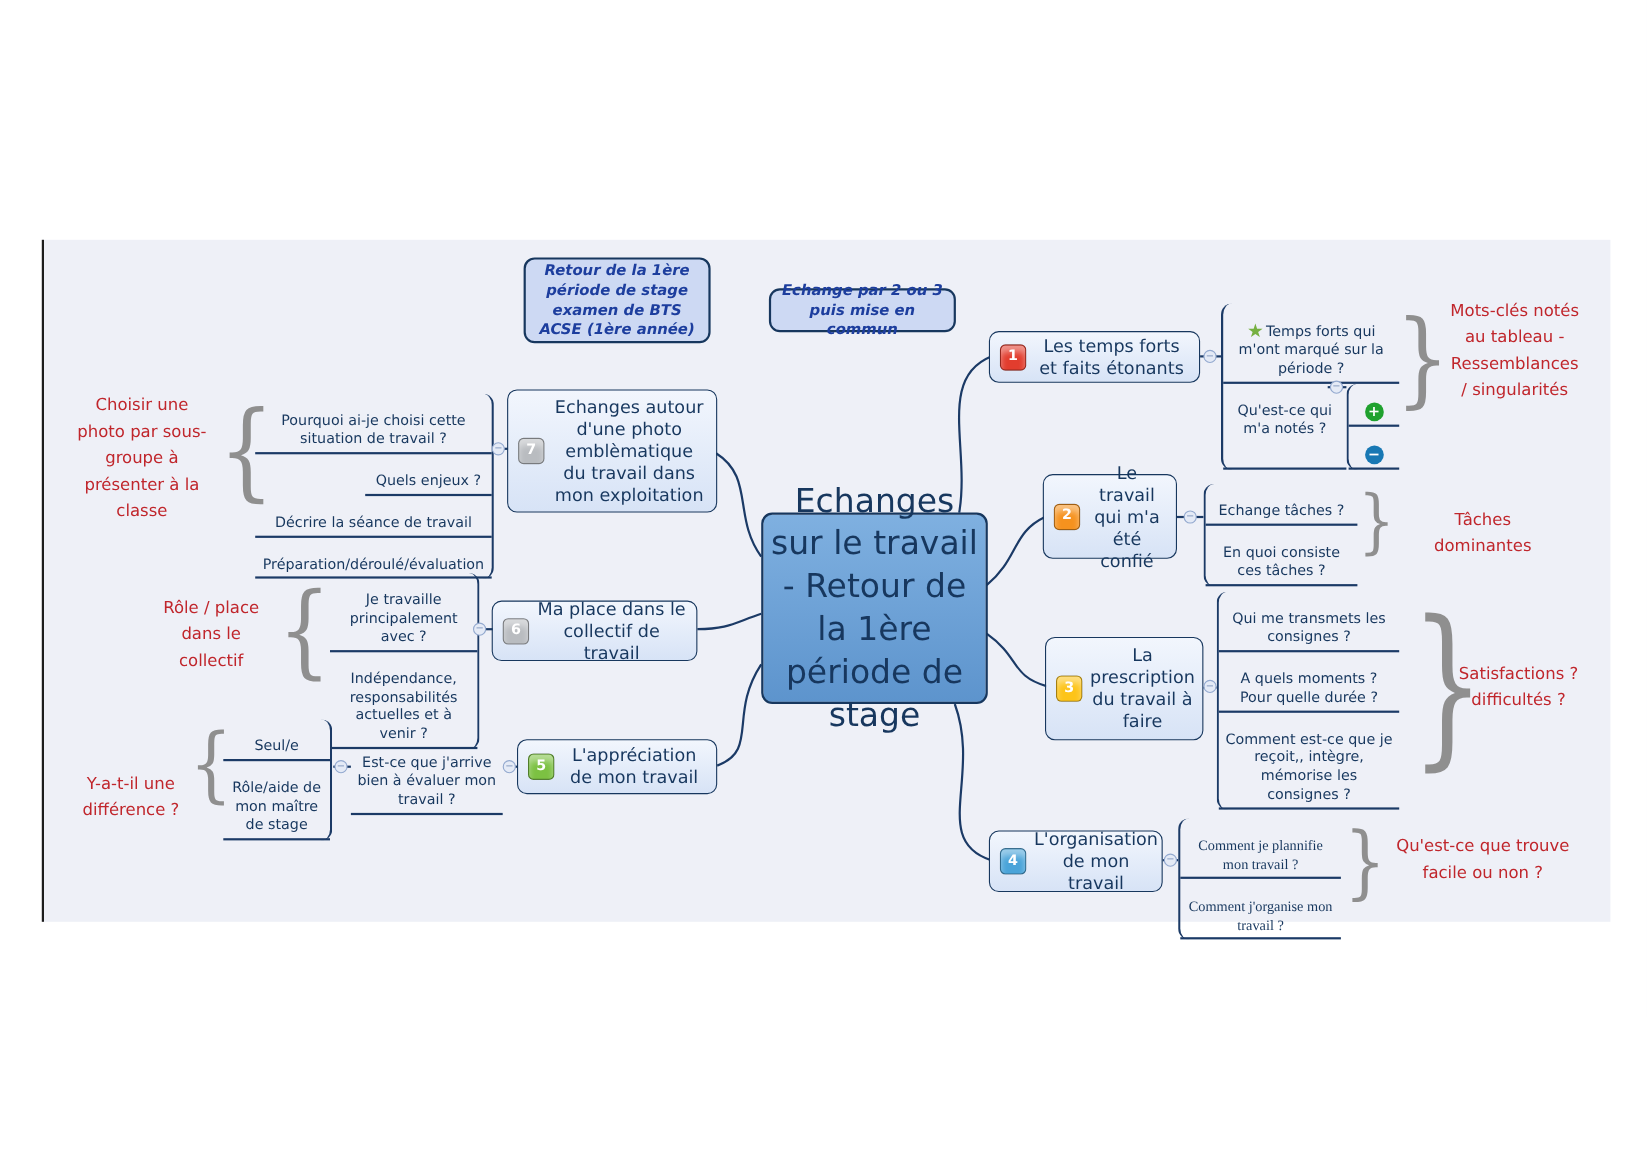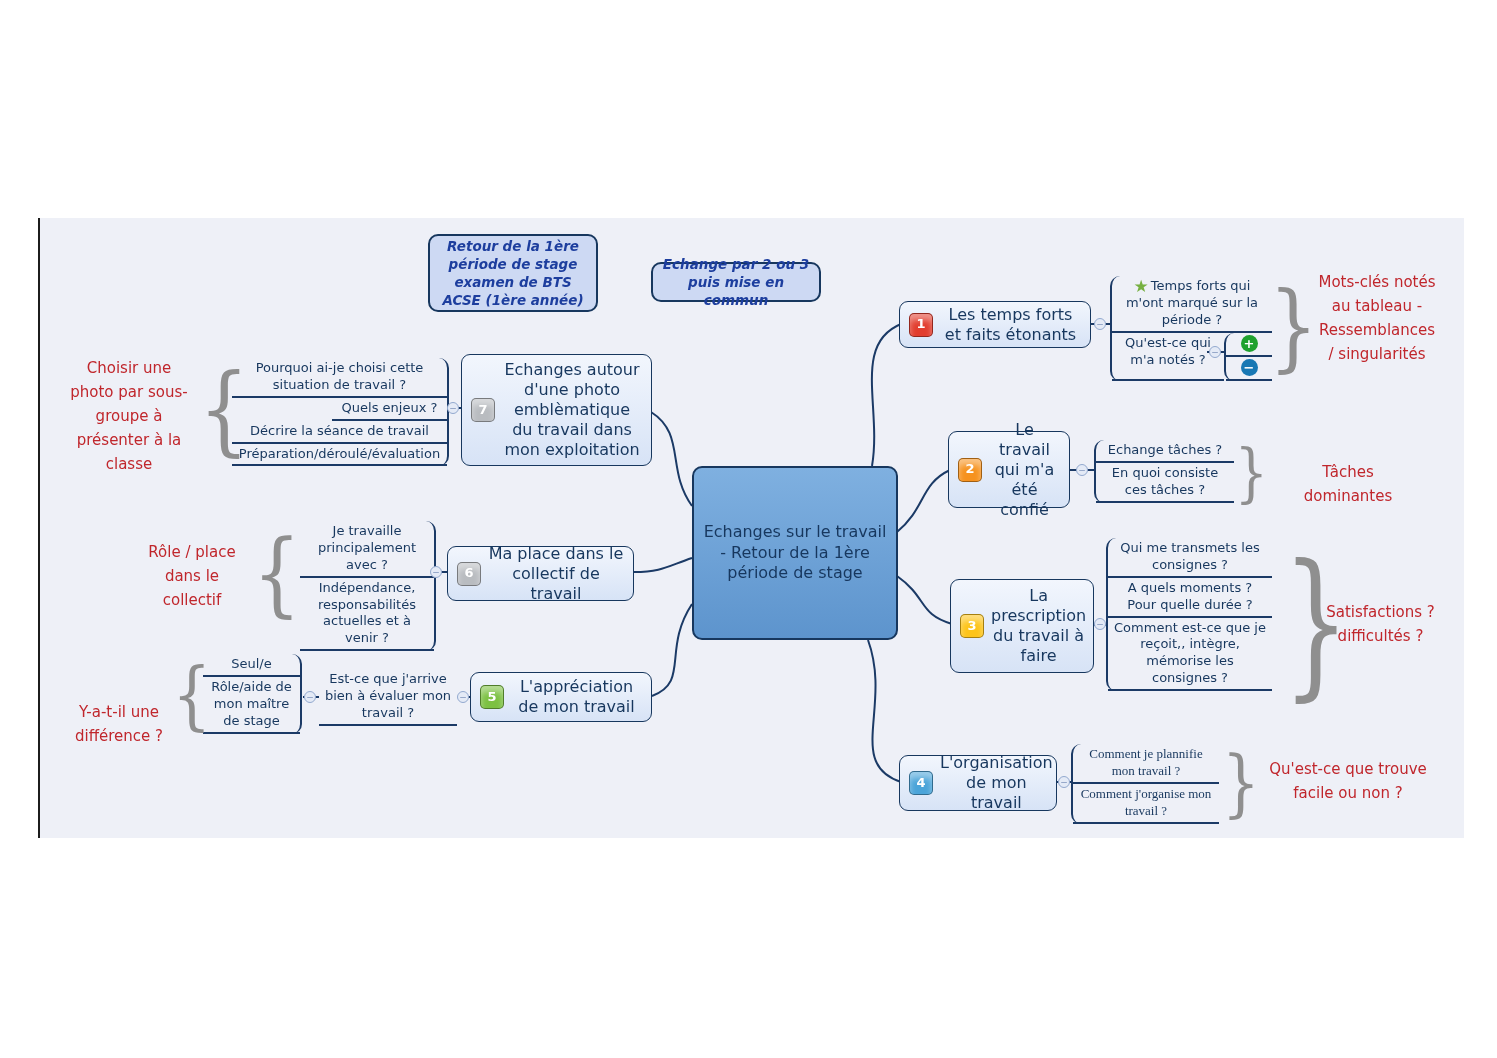--- a/index.html
+++ b/index.html
@@ -7,45 +7,45 @@
          font-family:"DejaVu Sans","Liberation Sans",sans-serif;}
   .panel{position:absolute;left:38px;top:218px;width:1424px;height:620px;
          background:#eef0f7;border-left:2px solid #1c1c1c;}
   svg.links{position:absolute;left:0;top:0;z-index:1;}
   .node{position:absolute;z-index:2;box-sizing:border-box;}
 
   
   .note{background:#cdd9f3;border:2px solid #17375e;border-radius:10px;
         color:#1d3e9e;font-weight:bold;font-style:italic;font-size:13.5px;
         text-align:center;display:flex;align-items:center;justify-content:center;
-        padding:5px 8px;line-height:1.35;}
+        padding:5px 8px;line-height:1.35;margin-left:48px;}
 
   
   .central{background:linear-gradient(#7fb0e0,#5d94cd);border:2px solid #17375e;border-radius:10px;
-           color:#17375e;font-size:16px;text-align:center;display:flex;align-items:center;
+           color:#17375e;font-size:30px;text-align:center;display:flex;align-items:center;
            justify-content:center;padding:6px;line-height:1.3;}
 
   
   .main{background:linear-gradient(#f2f6fd,#d7e3f6);border:1.5px solid #17375e;border-radius:9px;
         color:#17375e;font-size:16px;display:flex;align-items:center;gap:7px;
         padding:4px 9px;line-height:1.25;}
   .main .tlabel{flex:1;text-align:center;}
 
   .badge{width:22px;height:22px;min-width:22px;border-radius:5px;color:#fff;font-size:13px;
          font-weight:bold;display:flex;align-items:center;justify-content:center;
          border:1px solid rgba(0,0,0,.35);box-shadow:inset 0 6px 6px rgba(255,255,255,.45);}
   .b1{background:#e23d2e}.b2{background:#f6921e}.b3{background:#fdc419}
   .b4{background:#4aa4d9}.b5{background:#7cc142}.b6{background:#b9bcc0}.b7{background:#b9bcc0}
 
   
   .group{display:flex;flex-direction:column;}
   .group-r{border-left:2px solid #1b3a66;border-radius:10px 0 0 10px;}
   .group-l{border-right:2px solid #1b3a66;border-radius:0 10px 10px 0;}
   .leaf{border-bottom:2px solid #1b3a66;color:#17375e;font-size:13px;text-align:center;
-        padding:2px 5px;line-height:1.3;}
+        padding:2px 5px;line-height:1.3;margin-top:15px;}
   .row{display:flex;align-items:stretch;}
 
   
   .icon{display:inline-block;vertical-align:middle;}
   .star{color:#76b041;font-size:17px;line-height:1;margin-right:2px;}
   .disc{width:17px;height:17px;border-radius:50%;color:#fff;font-weight:bold;font-size:13px;
         display:inline-flex;align-items:center;justify-content:center;line-height:1;}
   .plus{background:#1fa12e;}
   .minus{background:#1878b4;}
 

